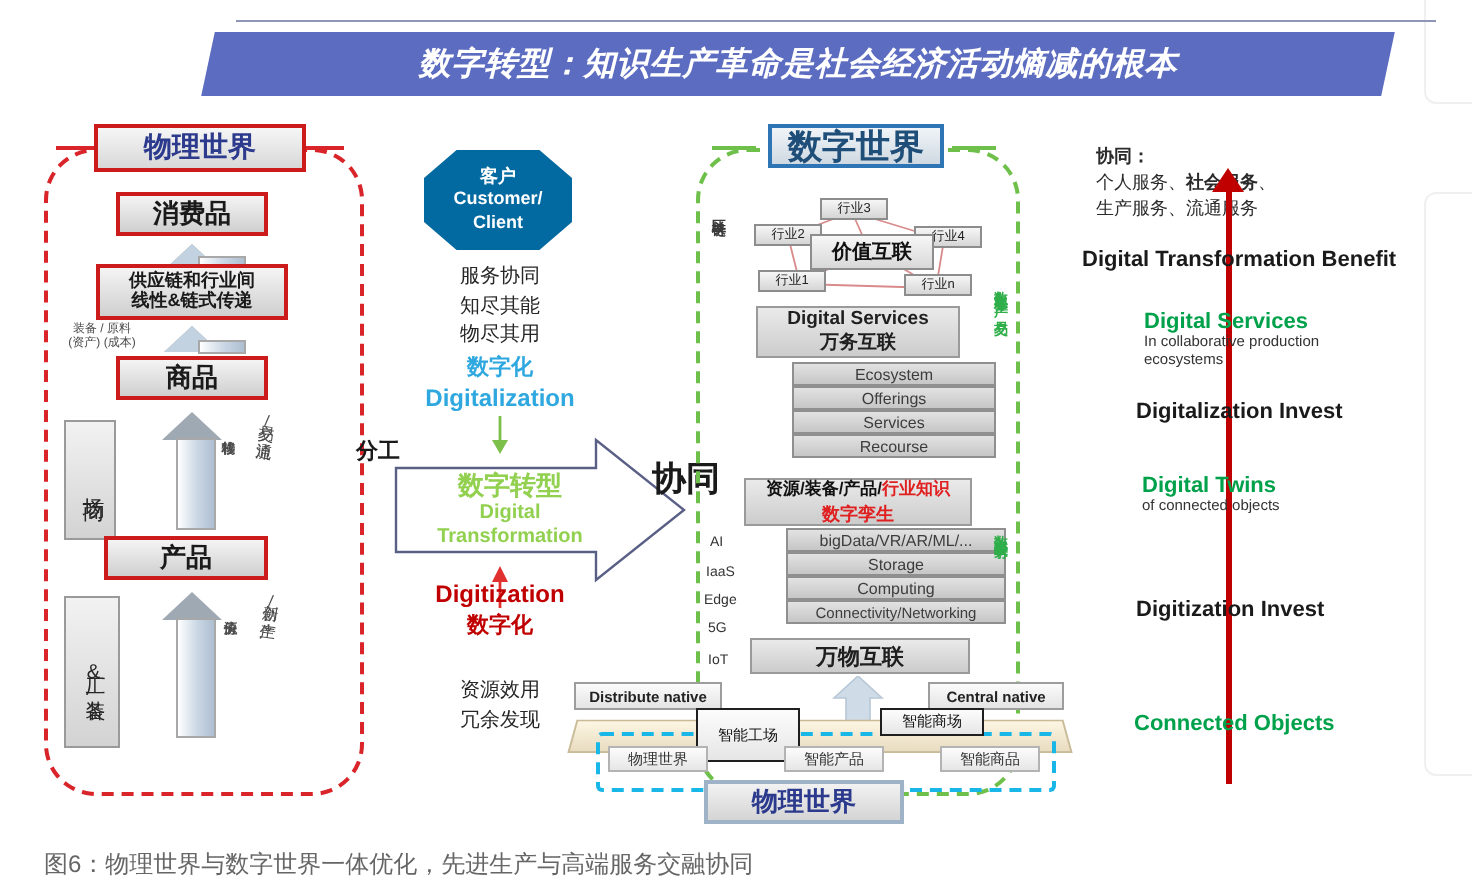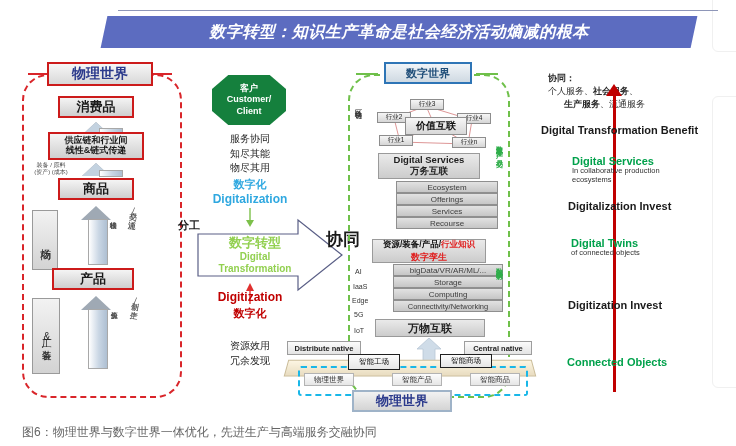--- a/index.html
+++ b/index.html
@@ -62,38 +62,38 @@
   }
   .uphead-ol{
     width:0;height:0;border-left:15px solid transparent;border-right:15px solid transparent;
     border-bottom:14px solid #9fa9b4;
   }
 
   .vtxt{writing-mode:vertical-rl;text-orientation:upright;white-space:nowrap;}
 
   
   #customer-oct{
-    left:212px;top:75px;width:74px;height:50px;background:#15803d;
+    left:212px;top:75px;width:74px;height:50px;background:#0369a1;
     clip-path:polygon(22% 0,78% 0,100% 28%,100% 72%,78% 100%,22% 100%,0 72%,0 28%);
     display:flex;flex-direction:column;align-items:center;justify-content:center;
     color:#ffffff;font-weight:bold;font-size:9px;line-height:1.25;
   }
   
   .centertxt{display:flex;flex-direction:column;align-items:center;justify-content:center;text-align:center;}
 
   
   #digi-dash{
     left:348px;top:74px;width:158px;height:320px;
     border:2px dashed #6fc04a;border-radius:26px;
   }
   #digi-title{
     left:384px;top:62px;width:88px;height:22px;
     background:linear-gradient(#f0f4f8,#cfd9e2);border:2px solid #2e75b6;
     box-sizing:border-box;display:flex;align-items:center;justify-content:center;
-    font-weight:bold;font-size:11px;color:#1f4e79;
+    font-weight:bold;font-size:17px;color:#1f4e79;
   }
   .indbox{
     box-sizing:border-box;background:linear-gradient(#f6f6f6,#d6d6d6);
     border:1px solid #8d8d8d;display:flex;align-items:center;justify-content:center;
     font-size:6.5px;color:#222;white-space:nowrap;
   }
   .layer{
     box-sizing:border-box;background:linear-gradient(#e2e2e2,#c6c6c6);
     border:1px solid #8f8f8f;display:flex;align-items:center;justify-content:center;
     font-size:8px;color:#3d3d3d;margin-left:18px;
@@ -337,36 +337,36 @@
     <polygon points="13,0 25,11 19,11 19,25 7,25 7,11 1,11" fill="#cfdce8" stroke="#b7c7d6" stroke-width="0.8"></polygon>
   </svg>
 
   <div class="abs" id="band"></div>
 
   <div class="abs callout" style="left:287px;top:341px;width:74px;height:14px;">Distribute native</div>
   <div class="abs callout" style="left:464px;top:341px;width:68px;height:14px;">Central native</div>
 
   <div class="abs" id="cyan-dash"></div>
 
-  <div class="abs smartbox" style="left:348px;top:354px;width:52px;height:16px;">智能工场</div>
+  <div class="abs smartbox" style="left:348px;top:354px;width:52px;height:27px;">智能工场</div>
   <div class="abs smartbox" style="left:440px;top:354px;width:52px;height:14px;">智能商场</div>
 
   <div class="abs smartbox soft" style="left:304px;top:373px;width:50px;height:13px;">物理世界</div>
   <div class="abs smartbox soft" style="left:392px;top:373px;width:50px;height:13px;">智能产品</div>
   <div class="abs smartbox soft" style="left:470px;top:373px;width:50px;height:13px;">智能商品</div>
 
   <div class="abs" id="pw-bottom">物理世界</div>
 
   <div class="abs" style="left:548px;top:72px;font-size:9px;line-height:1.45;color:#2b2b2b;white-space:nowrap;">
     <div style="font-weight:bold;">协同：</div>
     <div>
       <span>个人服务、</span><span style="font-weight:bold;">社会服务</span><span>、</span>
     </div>
     <div>
-      <span style="font-weight:bold;margin-left:16px;">生产服务</span><span>、流通服务</span>
+      <span style="font-weight:normal;">生产服务</span><span>、流通服务</span>
     </div>
   </div>
 
   <div class="abs" id="benefit-arrow-head"></div>
   <div class="abs" id="benefit-arrow-shaft"></div>
 
   <div class="abs benefit" style="left:541px;top:124px;">
     <div class="b-main">Digital Transformation Benefit</div>
   </div>
 

